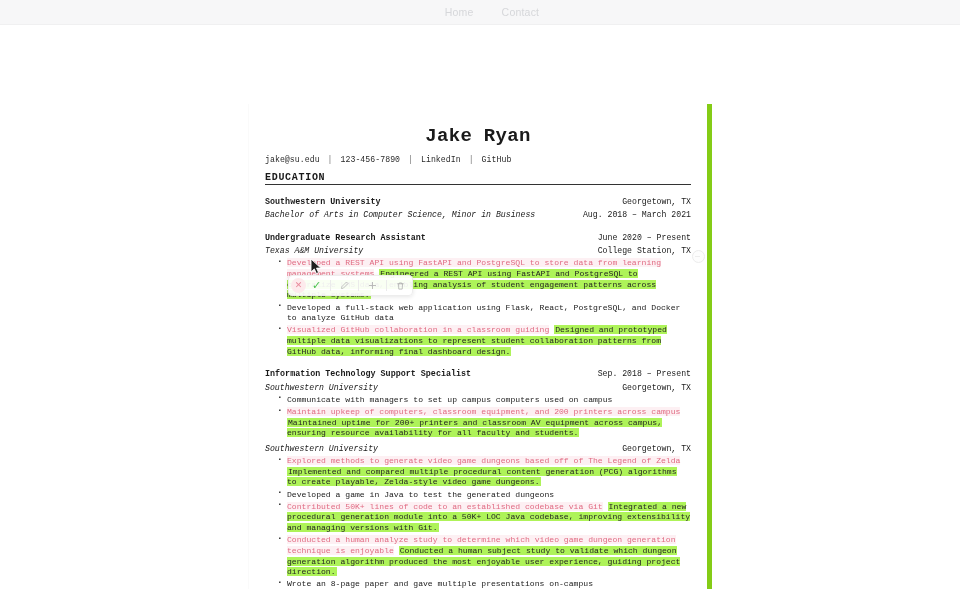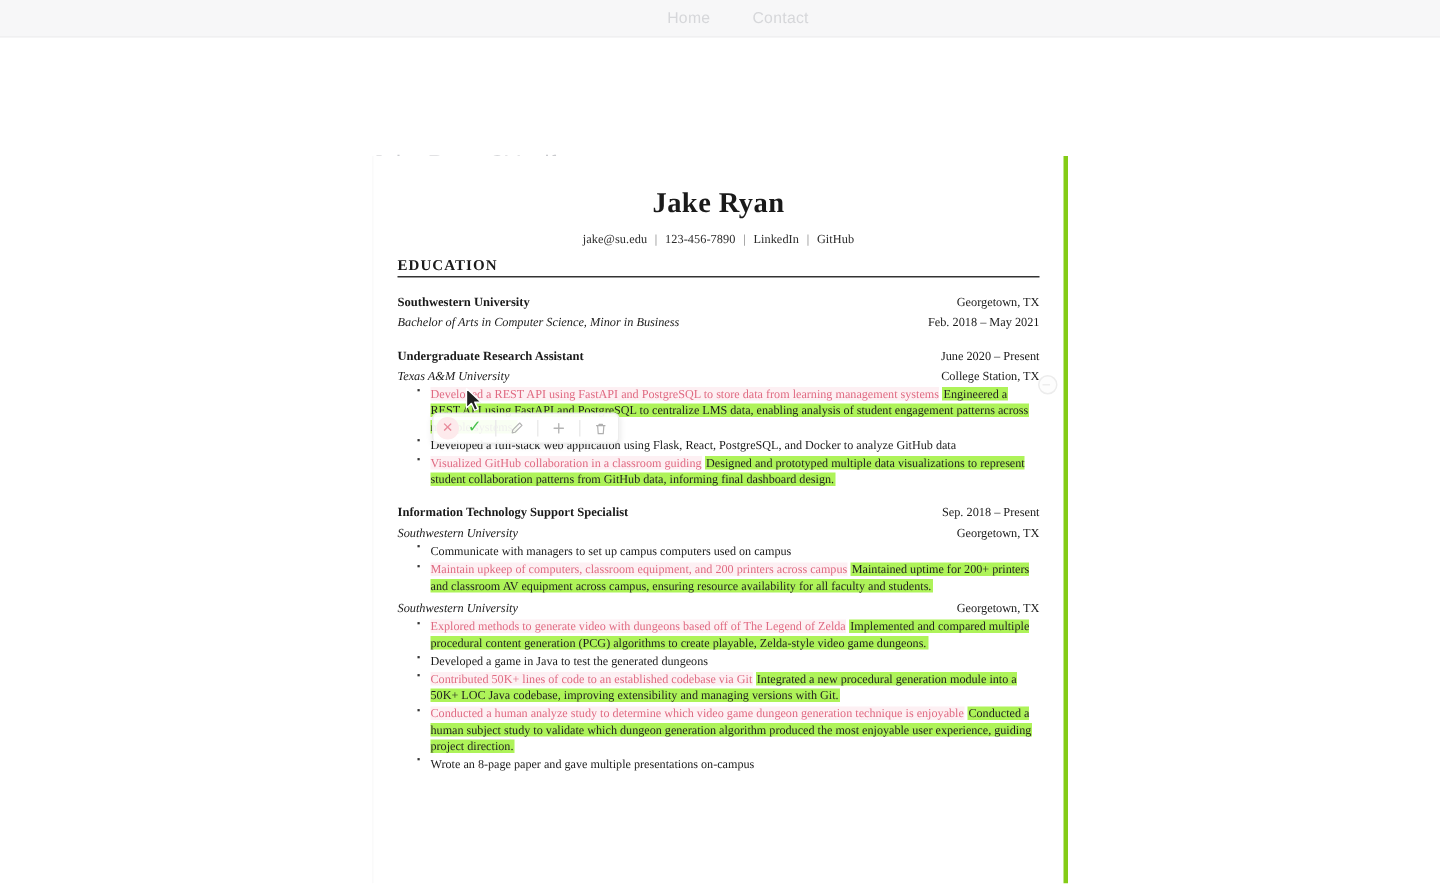--- a/index.html
+++ b/index.html
@@ -41,38 +41,38 @@
     margin-top: 12px;
   }
 
   
   .page {
     position: absolute;
     left: 248px; top: 104px;
     width: 464px; height: 485px;
     background: #ffffff;
     border-left: 1px solid #fafafa;
-    border-right: 3px solid #84cc16;
+    border-right: 5px solid #84cc16;
     box-sizing: border-box;
     padding: 0 16px;
-    font-family: Liberation Serif, serif;
+    font-family: Liberation Mono, monospace;
     color: #1a1a1a;
     overflow: hidden;
   }
 
   .cv-name {
     text-align: center;
     font-size: 19px;
     font-weight: bold;
     letter-spacing: .3px;
     margin-top: 22px;
     line-height: 1.1;
   }
   .cv-contact {
-    text-align: center;
+    text-align: left;
     font-size: 8.2px;
     color: #2a2a2a;
     margin-top: 8px;
     letter-spacing: .05px;
   }
   .cv-contact .sep { color: #777; padding: 0 3px; }
 
   .sec-title {
     font-size: 10px;
     font-weight: bold;
@@ -209,21 +209,21 @@
 
     <div id="sections-root">
         <div class="sec-title">EDUCATION</div>
         <div class="entry">
           <div class="row">
             <div><span class="e-title">Southwestern University</span></div>
             <span class="e-date">Georgetown, TX</span>
           </div>
           <div class="row">
             <span class="e-sub">Bachelor of Arts in Computer Science, Minor in Business</span>
-            <span class="e-loc">Feb. 2018 – May 2021</span>
+            <span class="e-loc">Aug. 2018 – March 2021</span>
           </div>
         </div>
         <div class="entry">
           <div class="row">
             <div><span class="e-title">Undergraduate Research Assistant</span></div>
             <span class="e-date">June 2020 – Present</span>
           </div>
           <div class="row">
             <span class="e-sub">Texas A&amp;M University</span>
             <span class="e-loc">College Station, TX</span>
@@ -247,21 +247,21 @@
             <li><span>Communicate with managers to set up campus computers used on campus</span></li>
             <li class="changed"><span class="del">Maintain upkeep of computers, classroom equipment, and 200 printers across campus</span> <span class="ins">Maintained uptime for 200+ printers and classroom AV equipment across campus, ensuring resource availability for all faculty and students.</span></li>
           </ul>
         </div>
         <div class="entry">
           <div class="row">
             <span class="e-sub">Southwestern University</span>
             <span class="e-loc">Georgetown, TX</span>
           </div>
           <ul class="bullets">
-            <li class="changed"><span class="del">Explored methods to generate video with dungeons based off of The Legend of Zelda</span> <span class="ins">Implemented and compared multiple procedural content generation (PCG) algorithms to create playable, Zelda-style video game dungeons.</span></li>
+            <li class="changed"><span class="del">Explored methods to generate video game dungeons based off of The Legend of Zelda</span> <span class="ins">Implemented and compared multiple procedural content generation (PCG) algorithms to create playable, Zelda-style video game dungeons.</span></li>
             <li><span>Developed a game in Java to test the generated dungeons</span></li>
             <li class="changed"><span class="del">Contributed 50K+ lines of code to an established codebase via Git</span> <span class="ins">Integrated a new procedural generation module into a 50K+ LOC Java codebase, improving extensibility and managing versions with Git.</span></li>
             <li class="changed"><span class="del">Conducted a human analyze study to determine which video game dungeon generation technique is enjoyable</span> <span class="ins">Conducted a human subject study to validate which dungeon generation algorithm produced the most enjoyable user experience, guiding project direction.</span></li>
             <li><span>Wrote an 8-page paper and gave multiple presentations on-campus</span></li>
           </ul>
         </div>
       </div>
   </div>
 
   <div class="comment-dot"></div>

